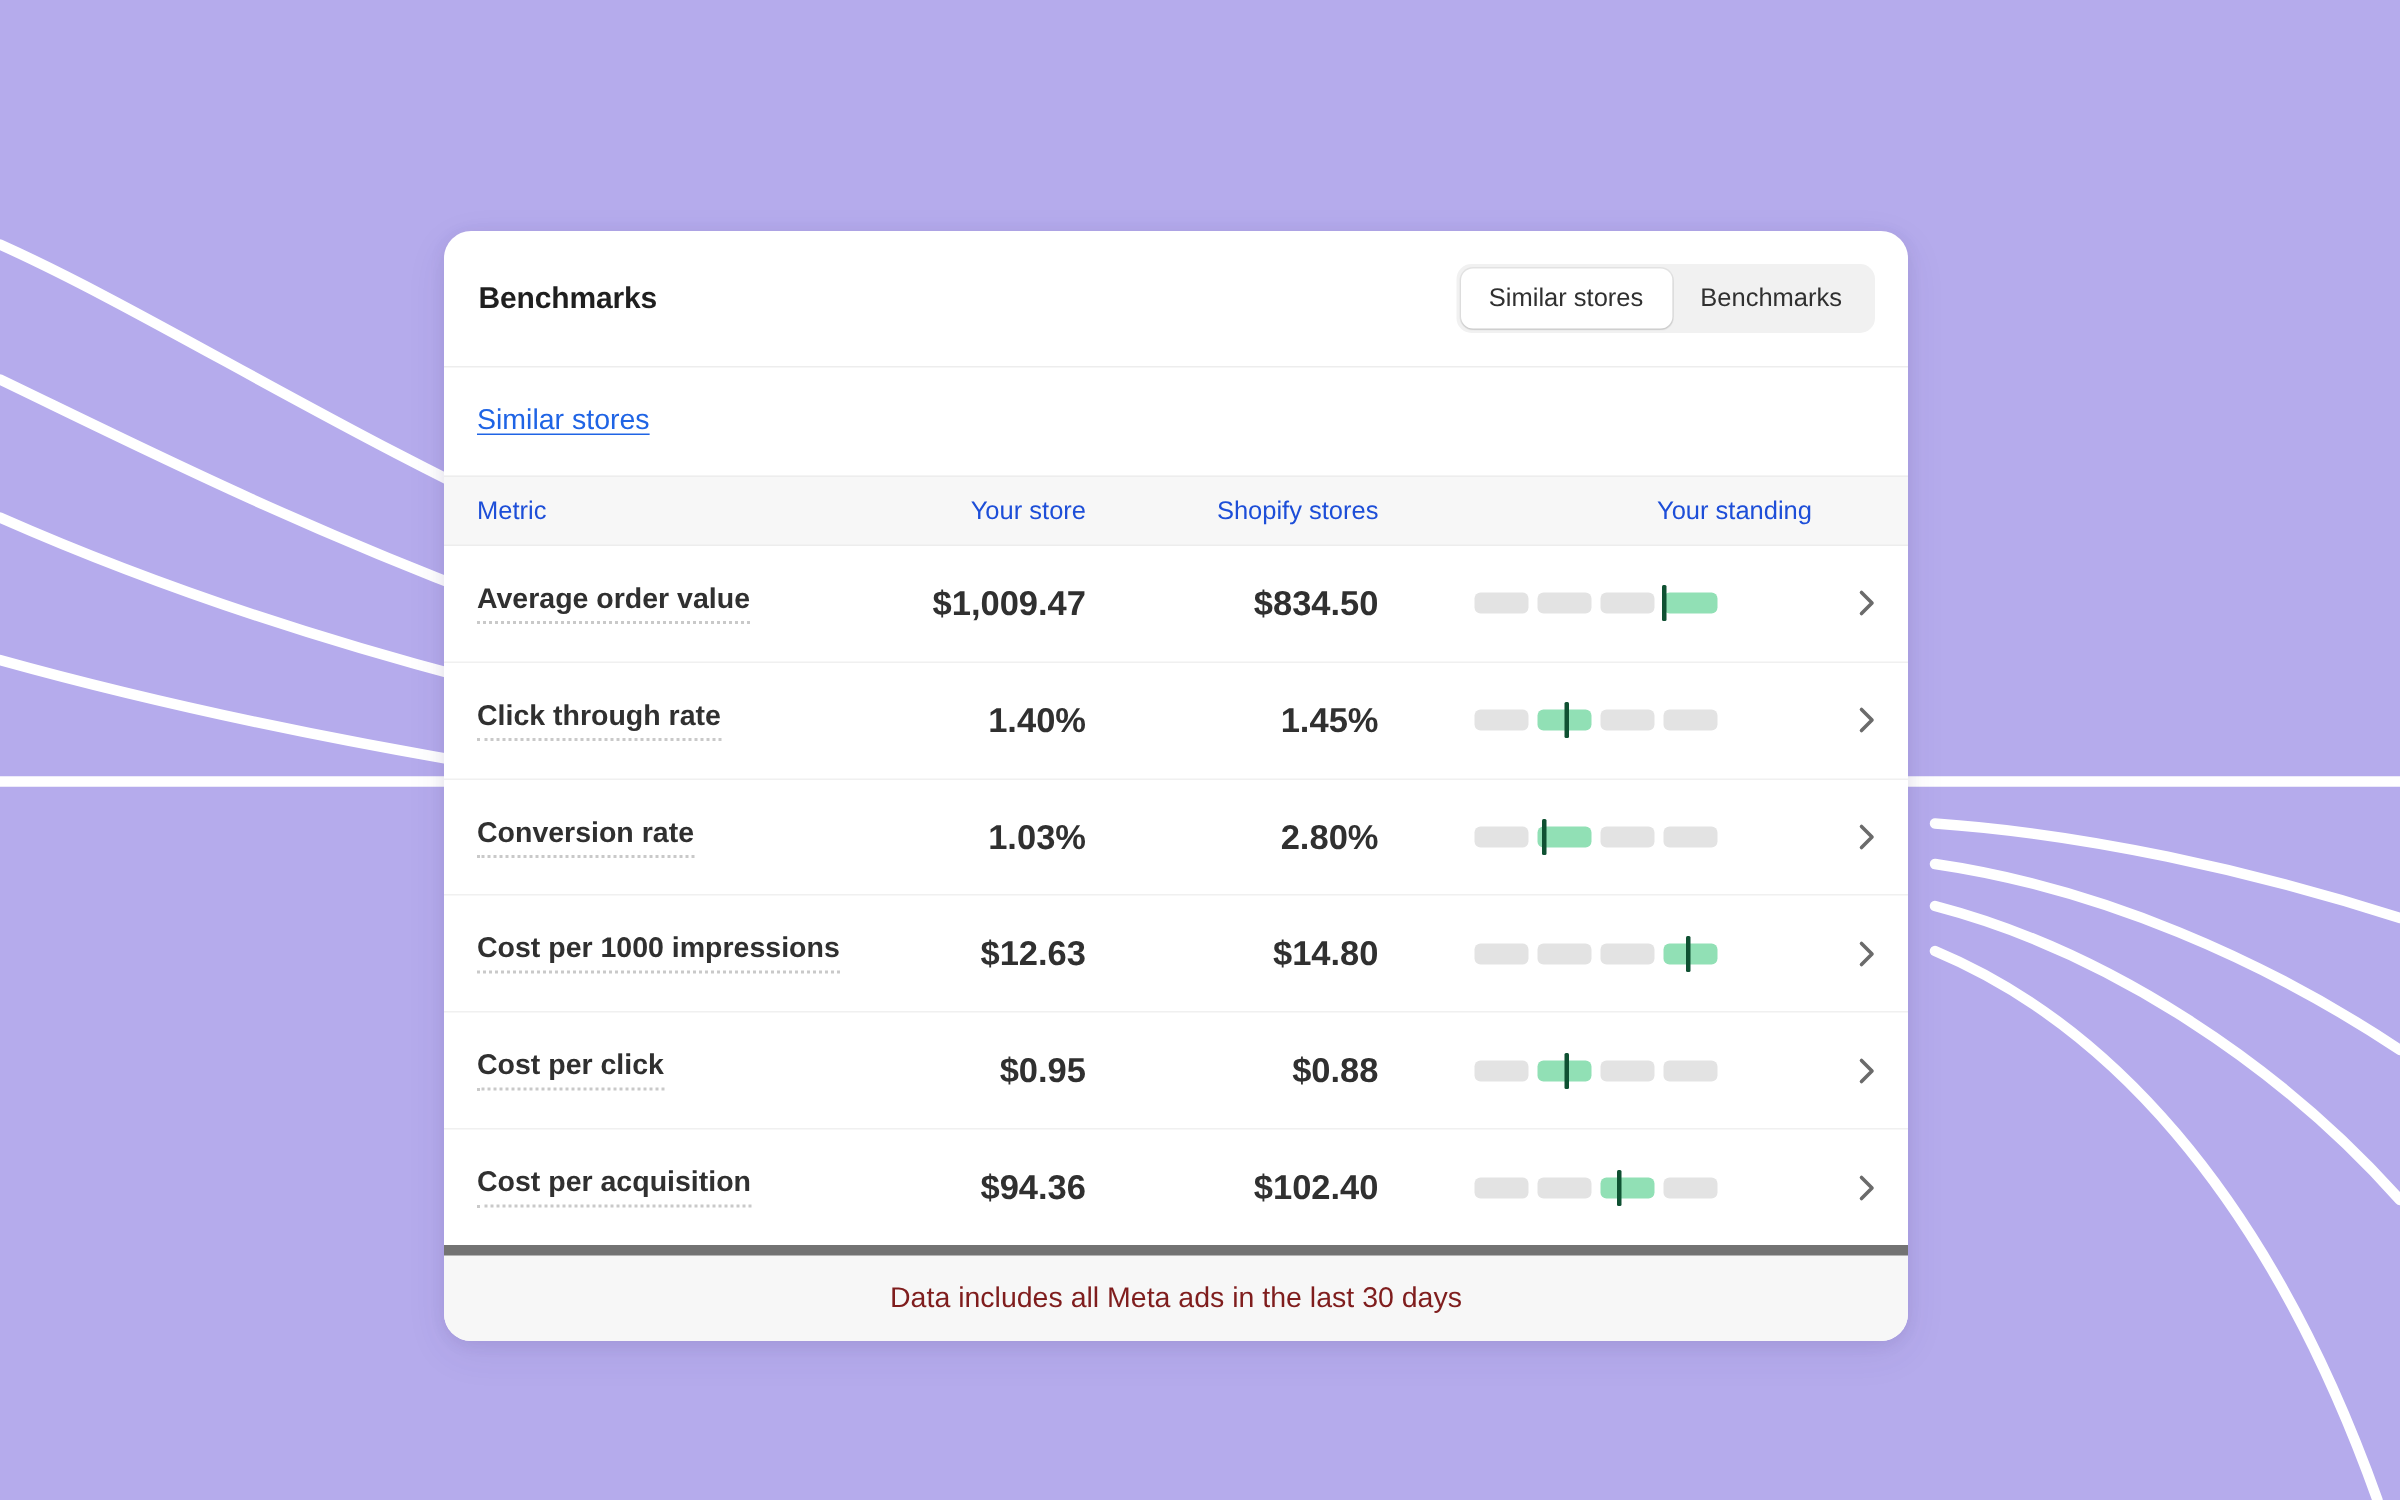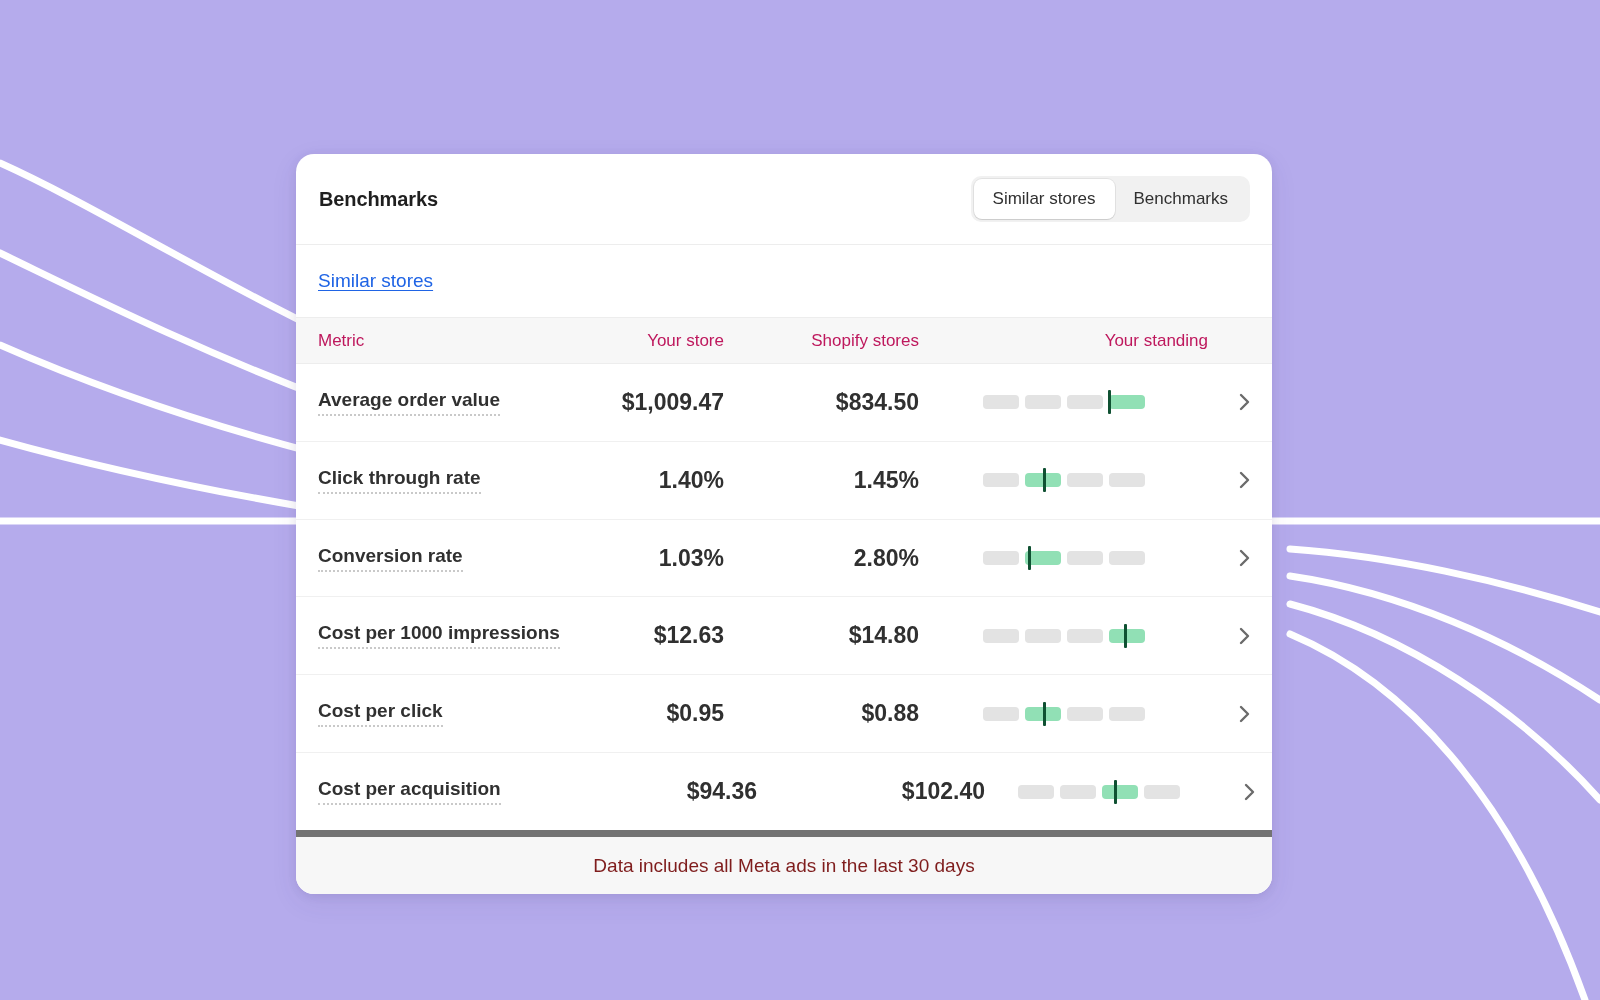--- a/index.html
+++ b/index.html
@@ -127,31 +127,31 @@
   }
 
   .trow {
     flex: 1 1 0;
     display: flex;
     align-items: center;
     padding: 0 22px;
     border-bottom: 1px solid #f0f0f0;
     cursor: pointer;
   }
-  .trow:last-child { border-bottom: none; gap: 33px; }
+  .trow:last-child { border-bottom: none; }
 
   .c-metric   { width: 296px; flex: 0 0 296px; }
   .c-your     { width: 110px; flex: 0 0 110px; text-align: right; }
   .c-shop     { width: 195px; flex: 0 0 195px; text-align: right; }
   .c-stand    { flex: 1 1 auto; display: flex; justify-content: center; }
   .c-arrow    { width: 42px; flex: 0 0 42px; display: flex; justify-content: flex-end; }
 
   .th {
     font-size: 17px;
-    color: #be185d;
+    color: #1d4ed8;
     font-weight: 400;
   }
   .th.c-stand { display: block; text-align: right; }
 
   .metric-label {
     font-size: 19px;
     color: #303030;
     display: inline-block;
     border-bottom: 2px dotted #c9c9c9;
     padding-bottom: 3px;

